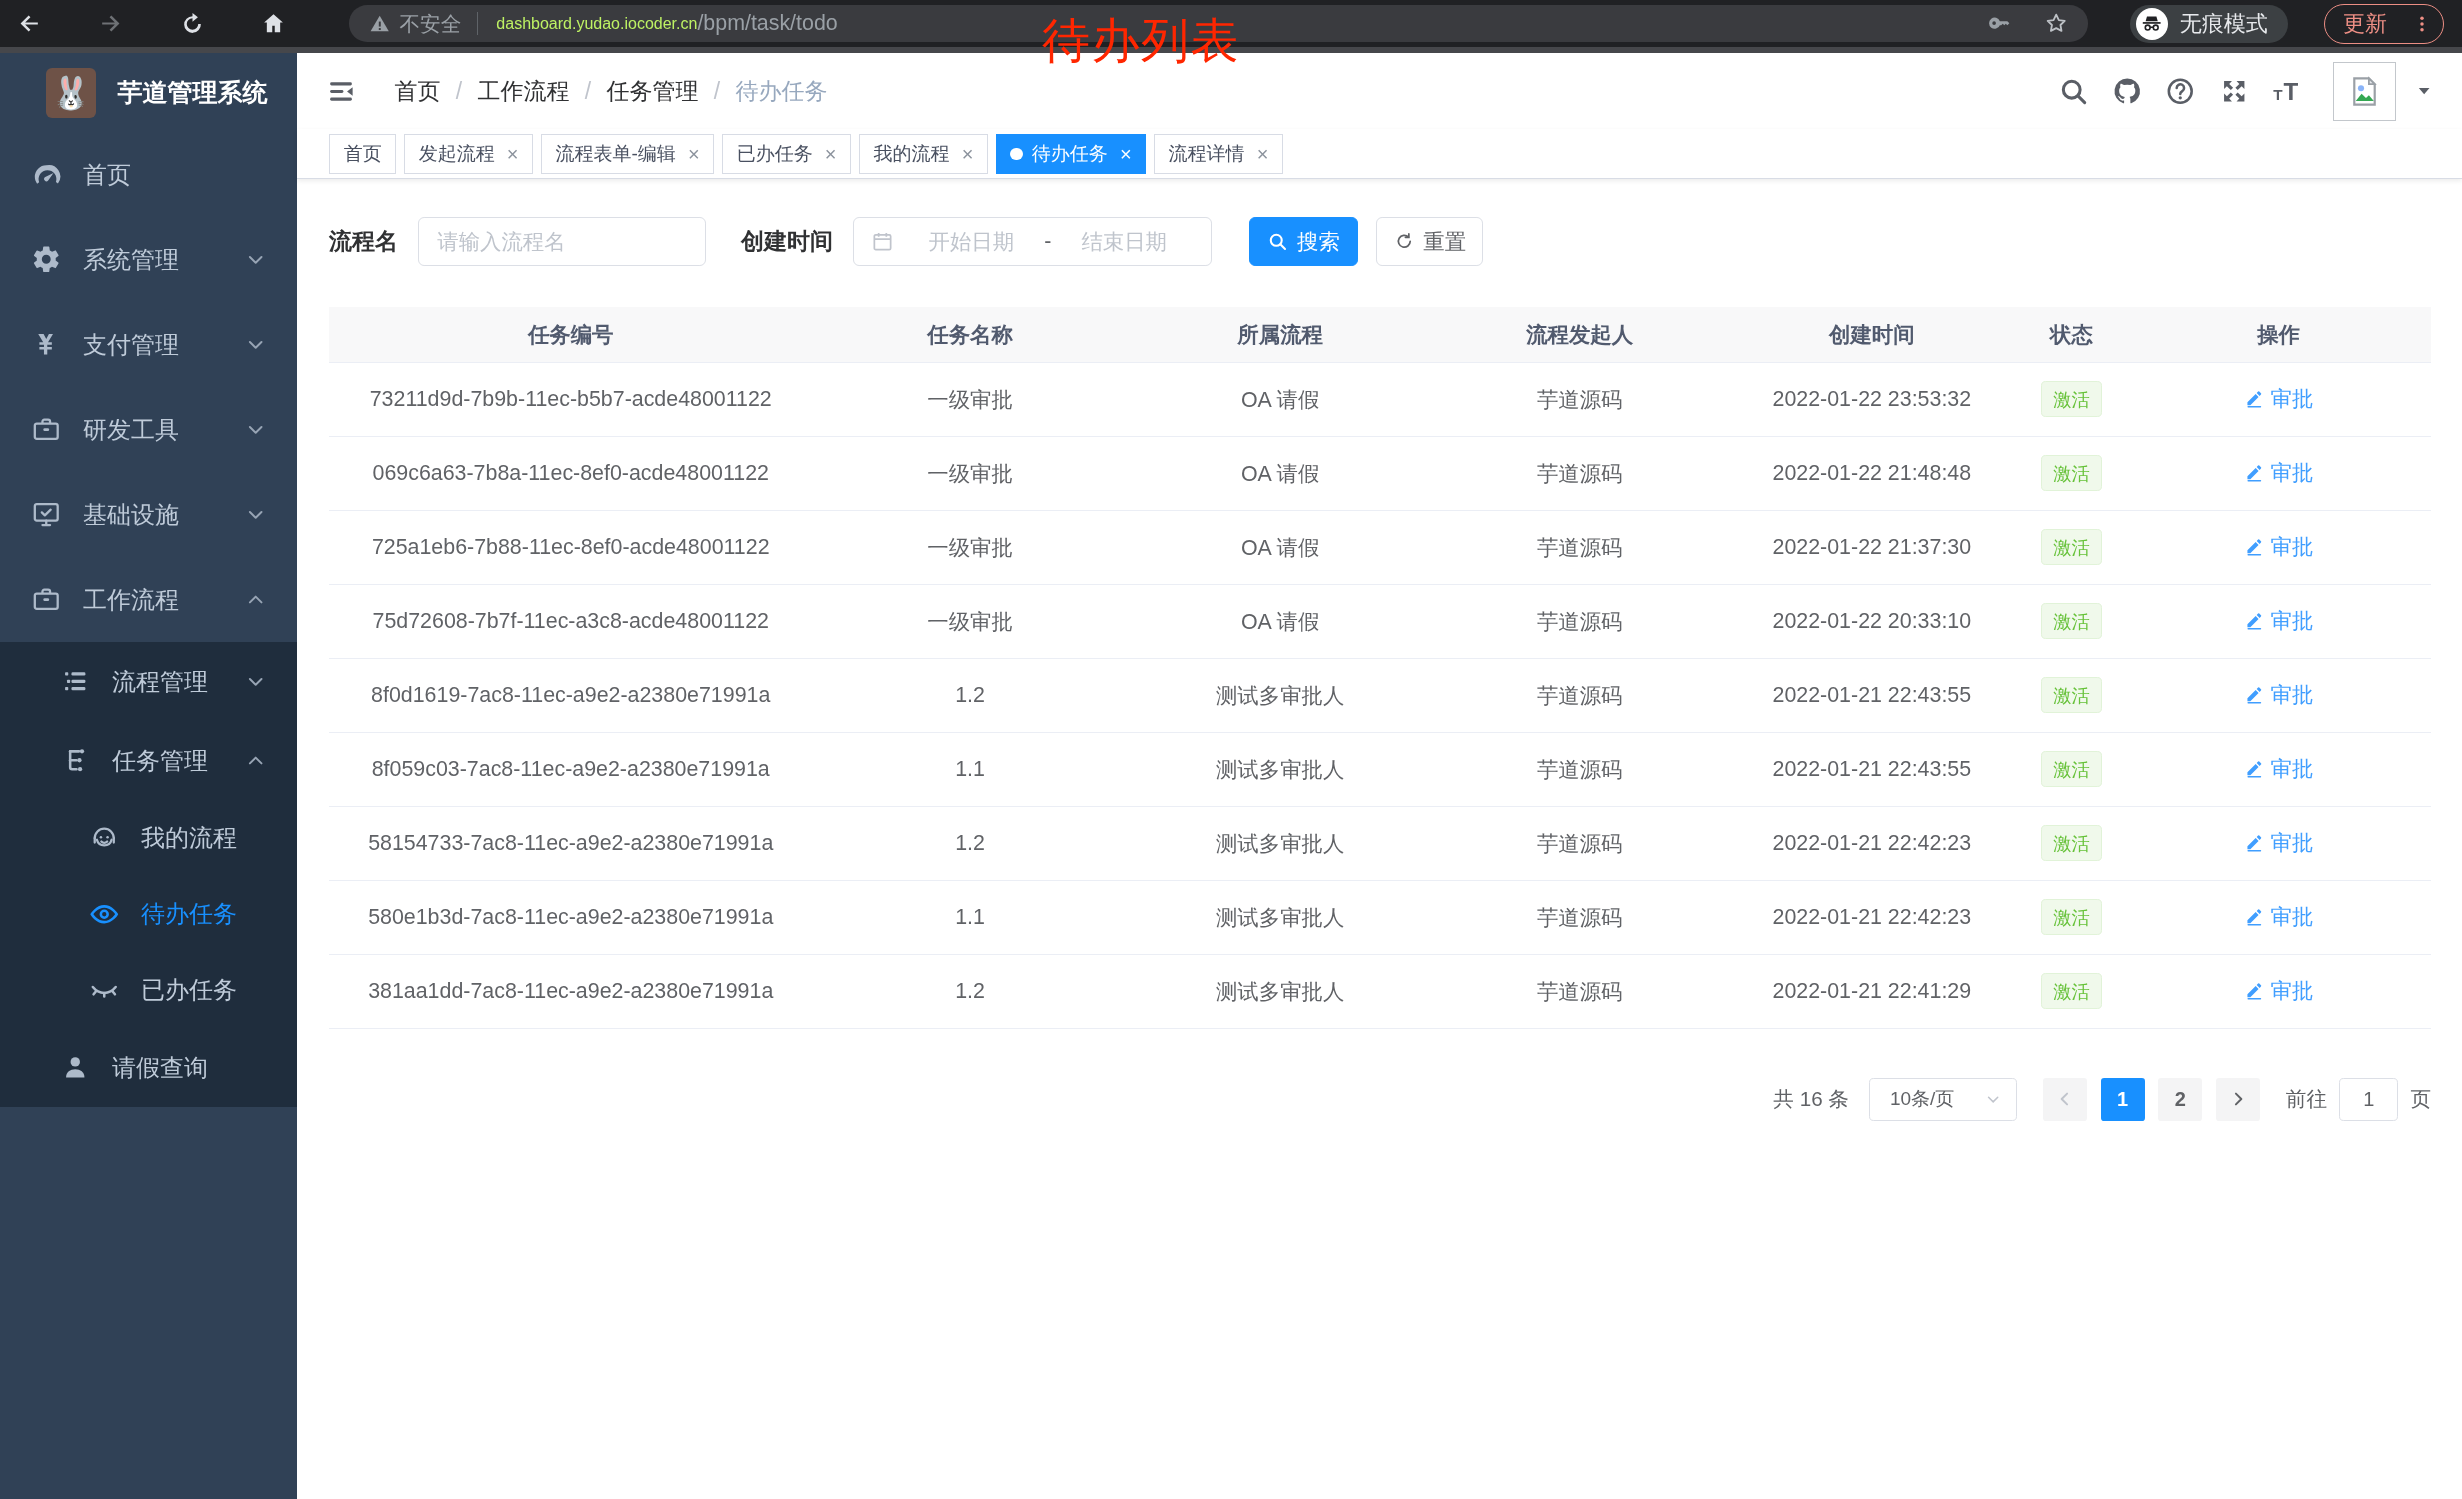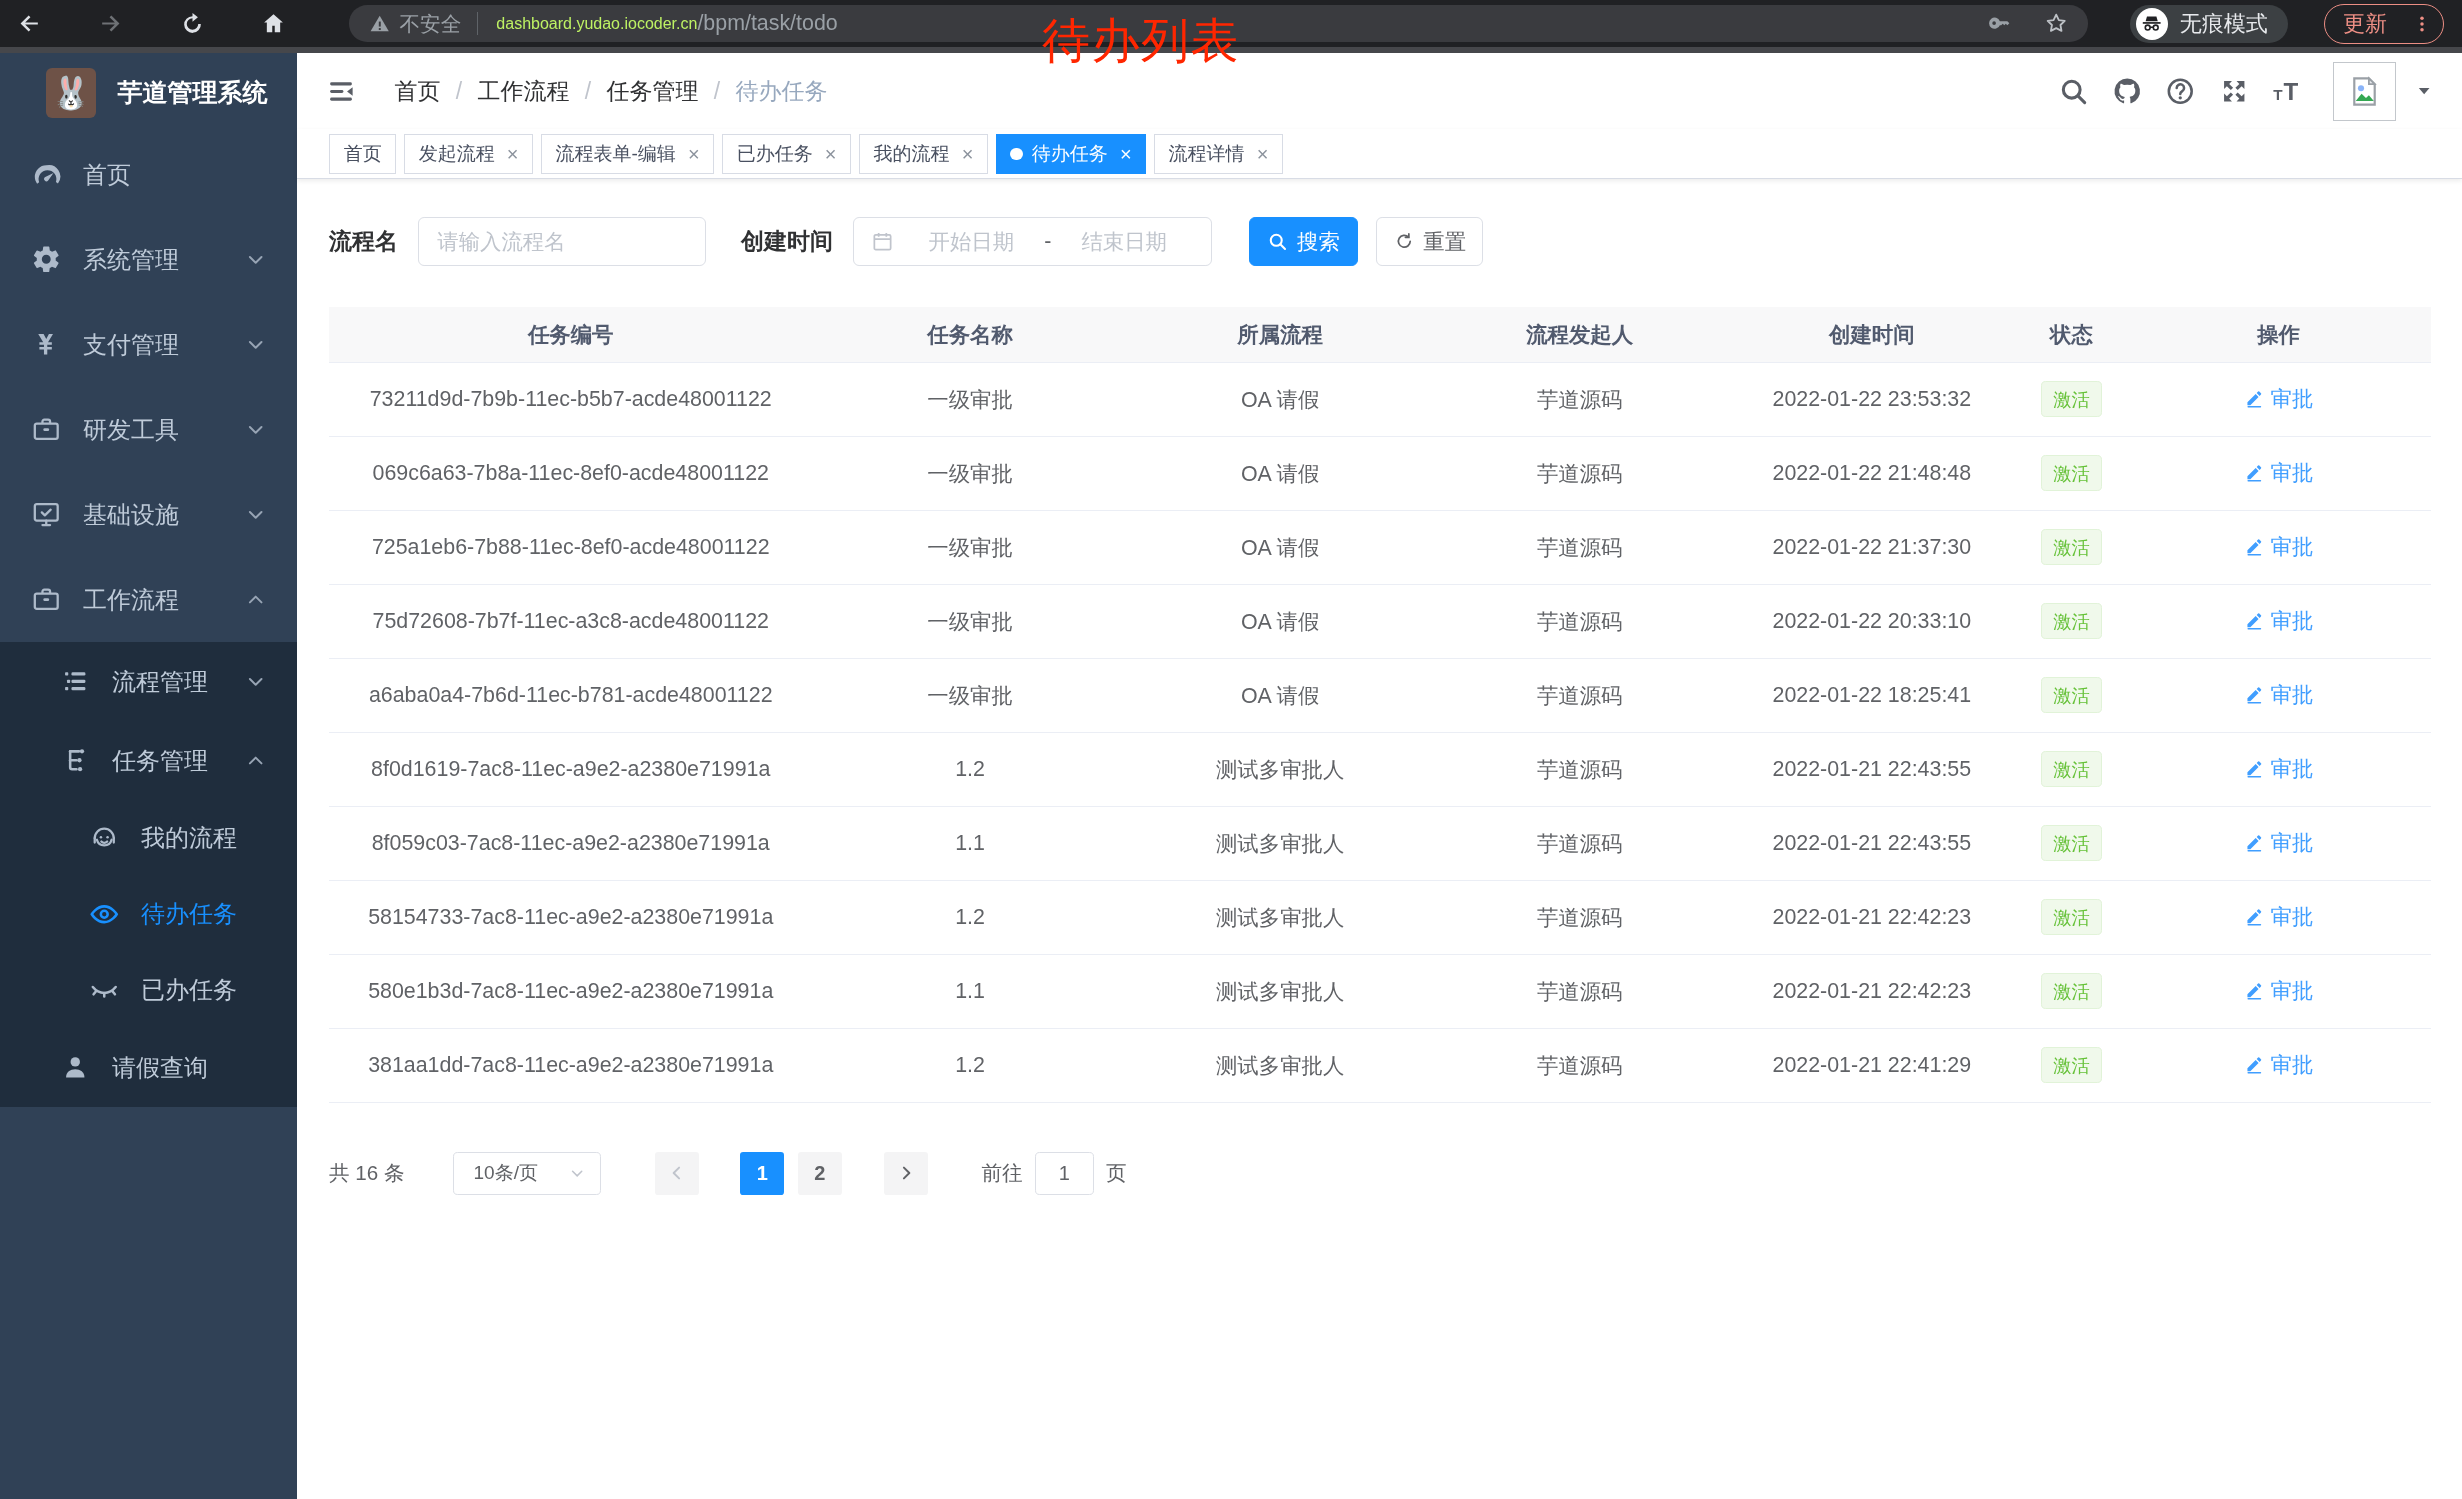--- a/index.html
+++ b/index.html
@@ -106,21 +106,21 @@
 
   
   table.data-table { width: 100%; border-collapse: collapse; table-layout: fixed; }
   .data-table th { height: 55px; background: #f8f8f9; color: #515a6e; font-size: 21.4px; font-weight: bold; text-align: center; border-bottom: 0.8px solid #ebeef5; }
   .data-table td { height: 74px; border-bottom: 0.8px solid #ebeef5; color: #606266; font-size: 21.4px; text-align: center; overflow: hidden; white-space: nowrap; }
   .badge { display: inline-block; background: #f0f9eb; border: 0.8px solid #e1f3d8; color: #67c23a; font-size: 18.3px; padding: 6.1px 11.4px; border-radius: 4.6px; line-height: 1.15; }
   .action-link { color: #409eff; display: inline-flex; align-items: center; font-size: 21.4px; cursor: pointer; }
   .action-link svg { width: 20.6px; height: 20.6px; margin-right: 6.1px; fill: currentColor; }
 
   
-  .pagination { display: flex; align-items: center; margin-top: 49px; font-size: 20.6px; color: #606266; gap: 28px; }
+  .pagination { display: flex; align-items: center; justify-content: flex-end; margin-top: 49px; font-size: 20.6px; color: #606266; }
   .pg-total { margin-right: 20px; white-space: nowrap; }
   .pg-size { width: 148px; height: 43px; border: 0.8px solid #dcdfe6; border-radius: 4.6px; display: flex; align-items: center; justify-content: space-between; padding: 0 13.7px 0 20px; font-size: 19px; margin-right: 26px; background: #fff; cursor: pointer; }
   .pg-size .sel-caret { color: #c0c4cc; display: flex; }
   .pg-size .sel-caret svg { width: 18.3px; height: 18.3px; }
   .pg-btn { min-width: 44px; height: 43px; border-radius: 3.1px; background: #f4f4f5; display: inline-flex; align-items: center; justify-content: center; margin-right: 13.7px; font-size: 20px; font-weight: bold; color: #606266; cursor: pointer; }
   .pg-btn svg { width: 20px; height: 20px; }
   .pg-btn.disabled { color: #c0c4cc; cursor: default; }
   .pg-btn.active { background: #1890ff; color: #fff; }
   .pg-goto { display: flex; align-items: center; margin-left: 12.2px; white-space: nowrap; }
   .goto-input { width: 59px; height: 43px; border: 0.8px solid #dcdfe6; border-radius: 4.6px; display: flex; align-items: center; justify-content: center; margin: 0 12.2px; font-size: 20px; color: #606266; background: #fff; }
@@ -578,35 +578,20 @@
               <td><span class="badge">激活</span></td>
               <td><span class="action-link">
                   <svg viewBox="0 0 24 24" fill="currentColor">
                     <path d="M4 16.6V20h3.4L17 10.4 13.6 7zM19.8 7.6a1 1 0 0 0 0-1.4l-2-2a1 1 0 0 0-1.4 0l-1.6 1.6 3.4 3.4z"></path>
                     <rect x="4" y="21" width="16" height="1.7" rx="0.8"></rect>
                   </svg>
                   <span>审批</span>
                 </span></td>
             </tr>
             <tr>
-              <td>a6aba0a4-7b6d-11ec-b781-acde48001122</td>
-              <td>一级审批</td>
-              <td>OA 请假</td>
-              <td>芋道源码</td>
-              <td>2022-01-22 18:25:41</td>
-              <td><span class="badge">激活</span></td>
-              <td><span class="action-link">
-                  <svg viewBox="0 0 24 24" fill="currentColor">
-                    <path d="M4 16.6V20h3.4L17 10.4 13.6 7zM19.8 7.6a1 1 0 0 0 0-1.4l-2-2a1 1 0 0 0-1.4 0l-1.6 1.6 3.4 3.4z"></path>
-                    <rect x="4" y="21" width="16" height="1.7" rx="0.8"></rect>
-                  </svg>
-                  <span>审批</span>
-                </span></td>
-            </tr>
-            <tr>
               <td>8f0d1619-7ac8-11ec-a9e2-a2380e71991a</td>
               <td>1.2</td>
               <td>测试多审批人</td>
               <td>芋道源码</td>
               <td>2022-01-21 22:43:55</td>
               <td><span class="badge">激活</span></td>
               <td><span class="action-link">
                   <svg viewBox="0 0 24 24" fill="currentColor">
                     <path d="M4 16.6V20h3.4L17 10.4 13.6 7zM19.8 7.6a1 1 0 0 0 0-1.4l-2-2a1 1 0 0 0-1.4 0l-1.6 1.6 3.4 3.4z"></path>
                     <rect x="4" y="21" width="16" height="1.7" rx="0.8"></rect>

